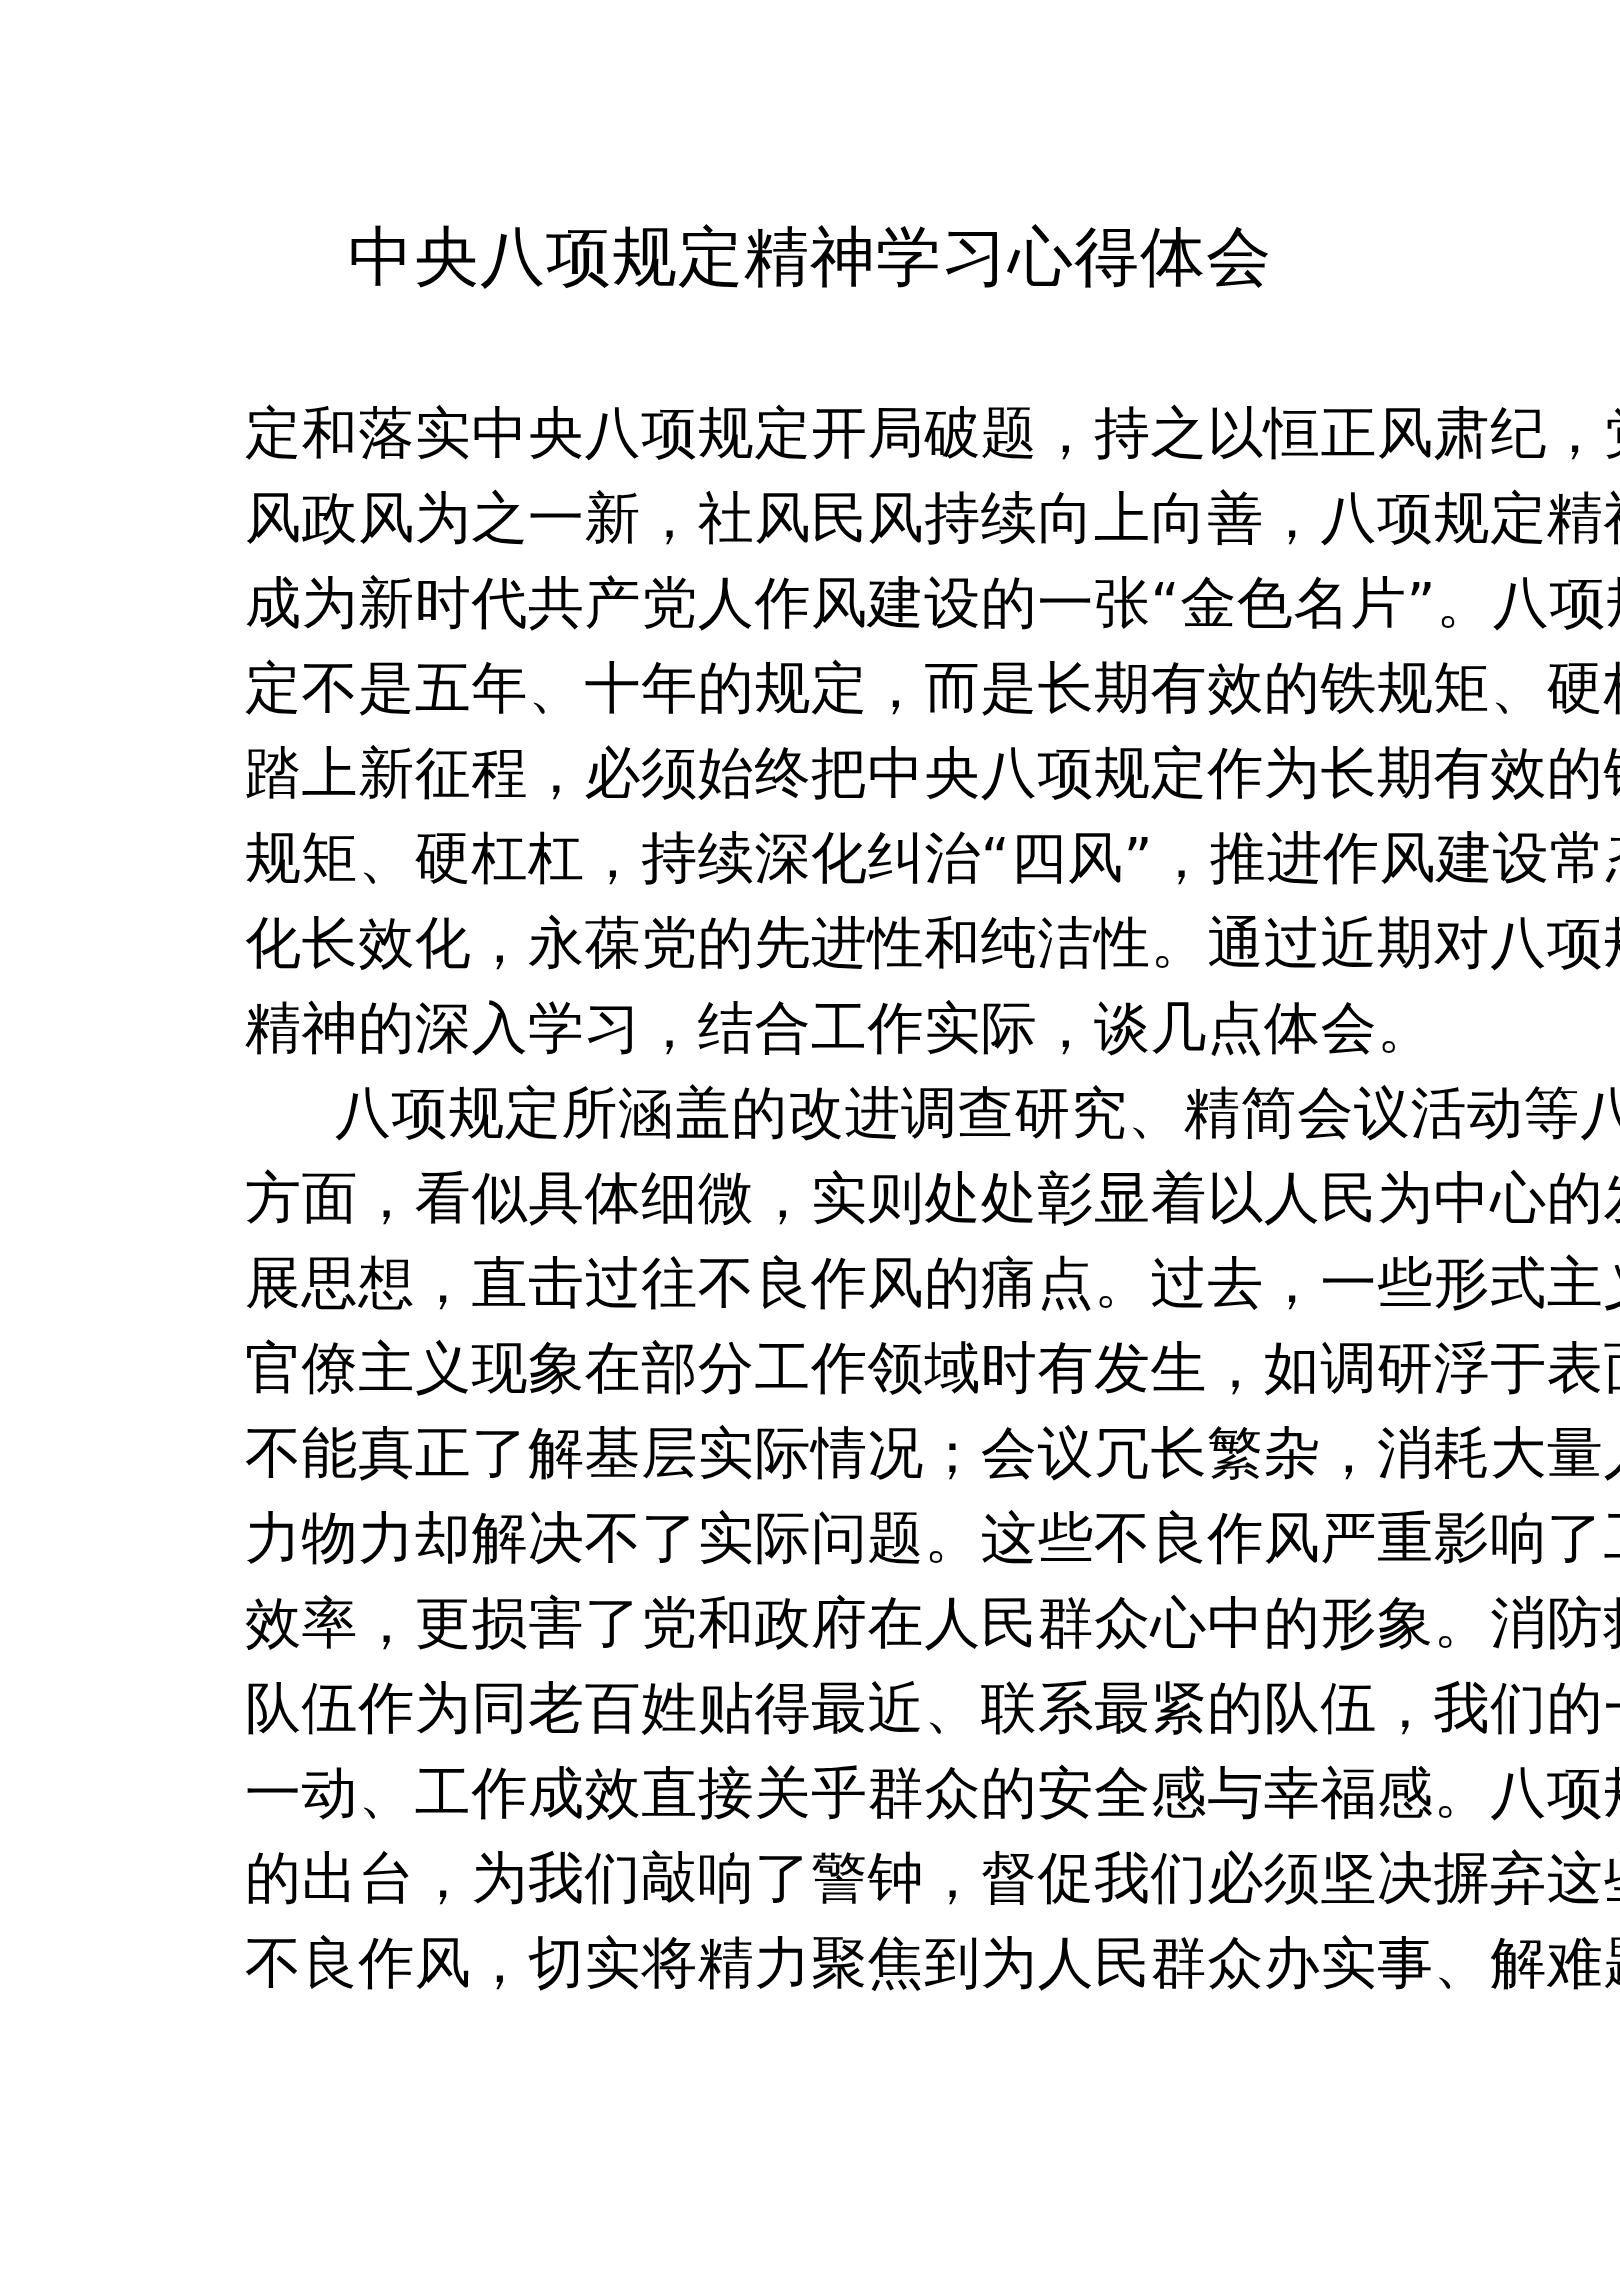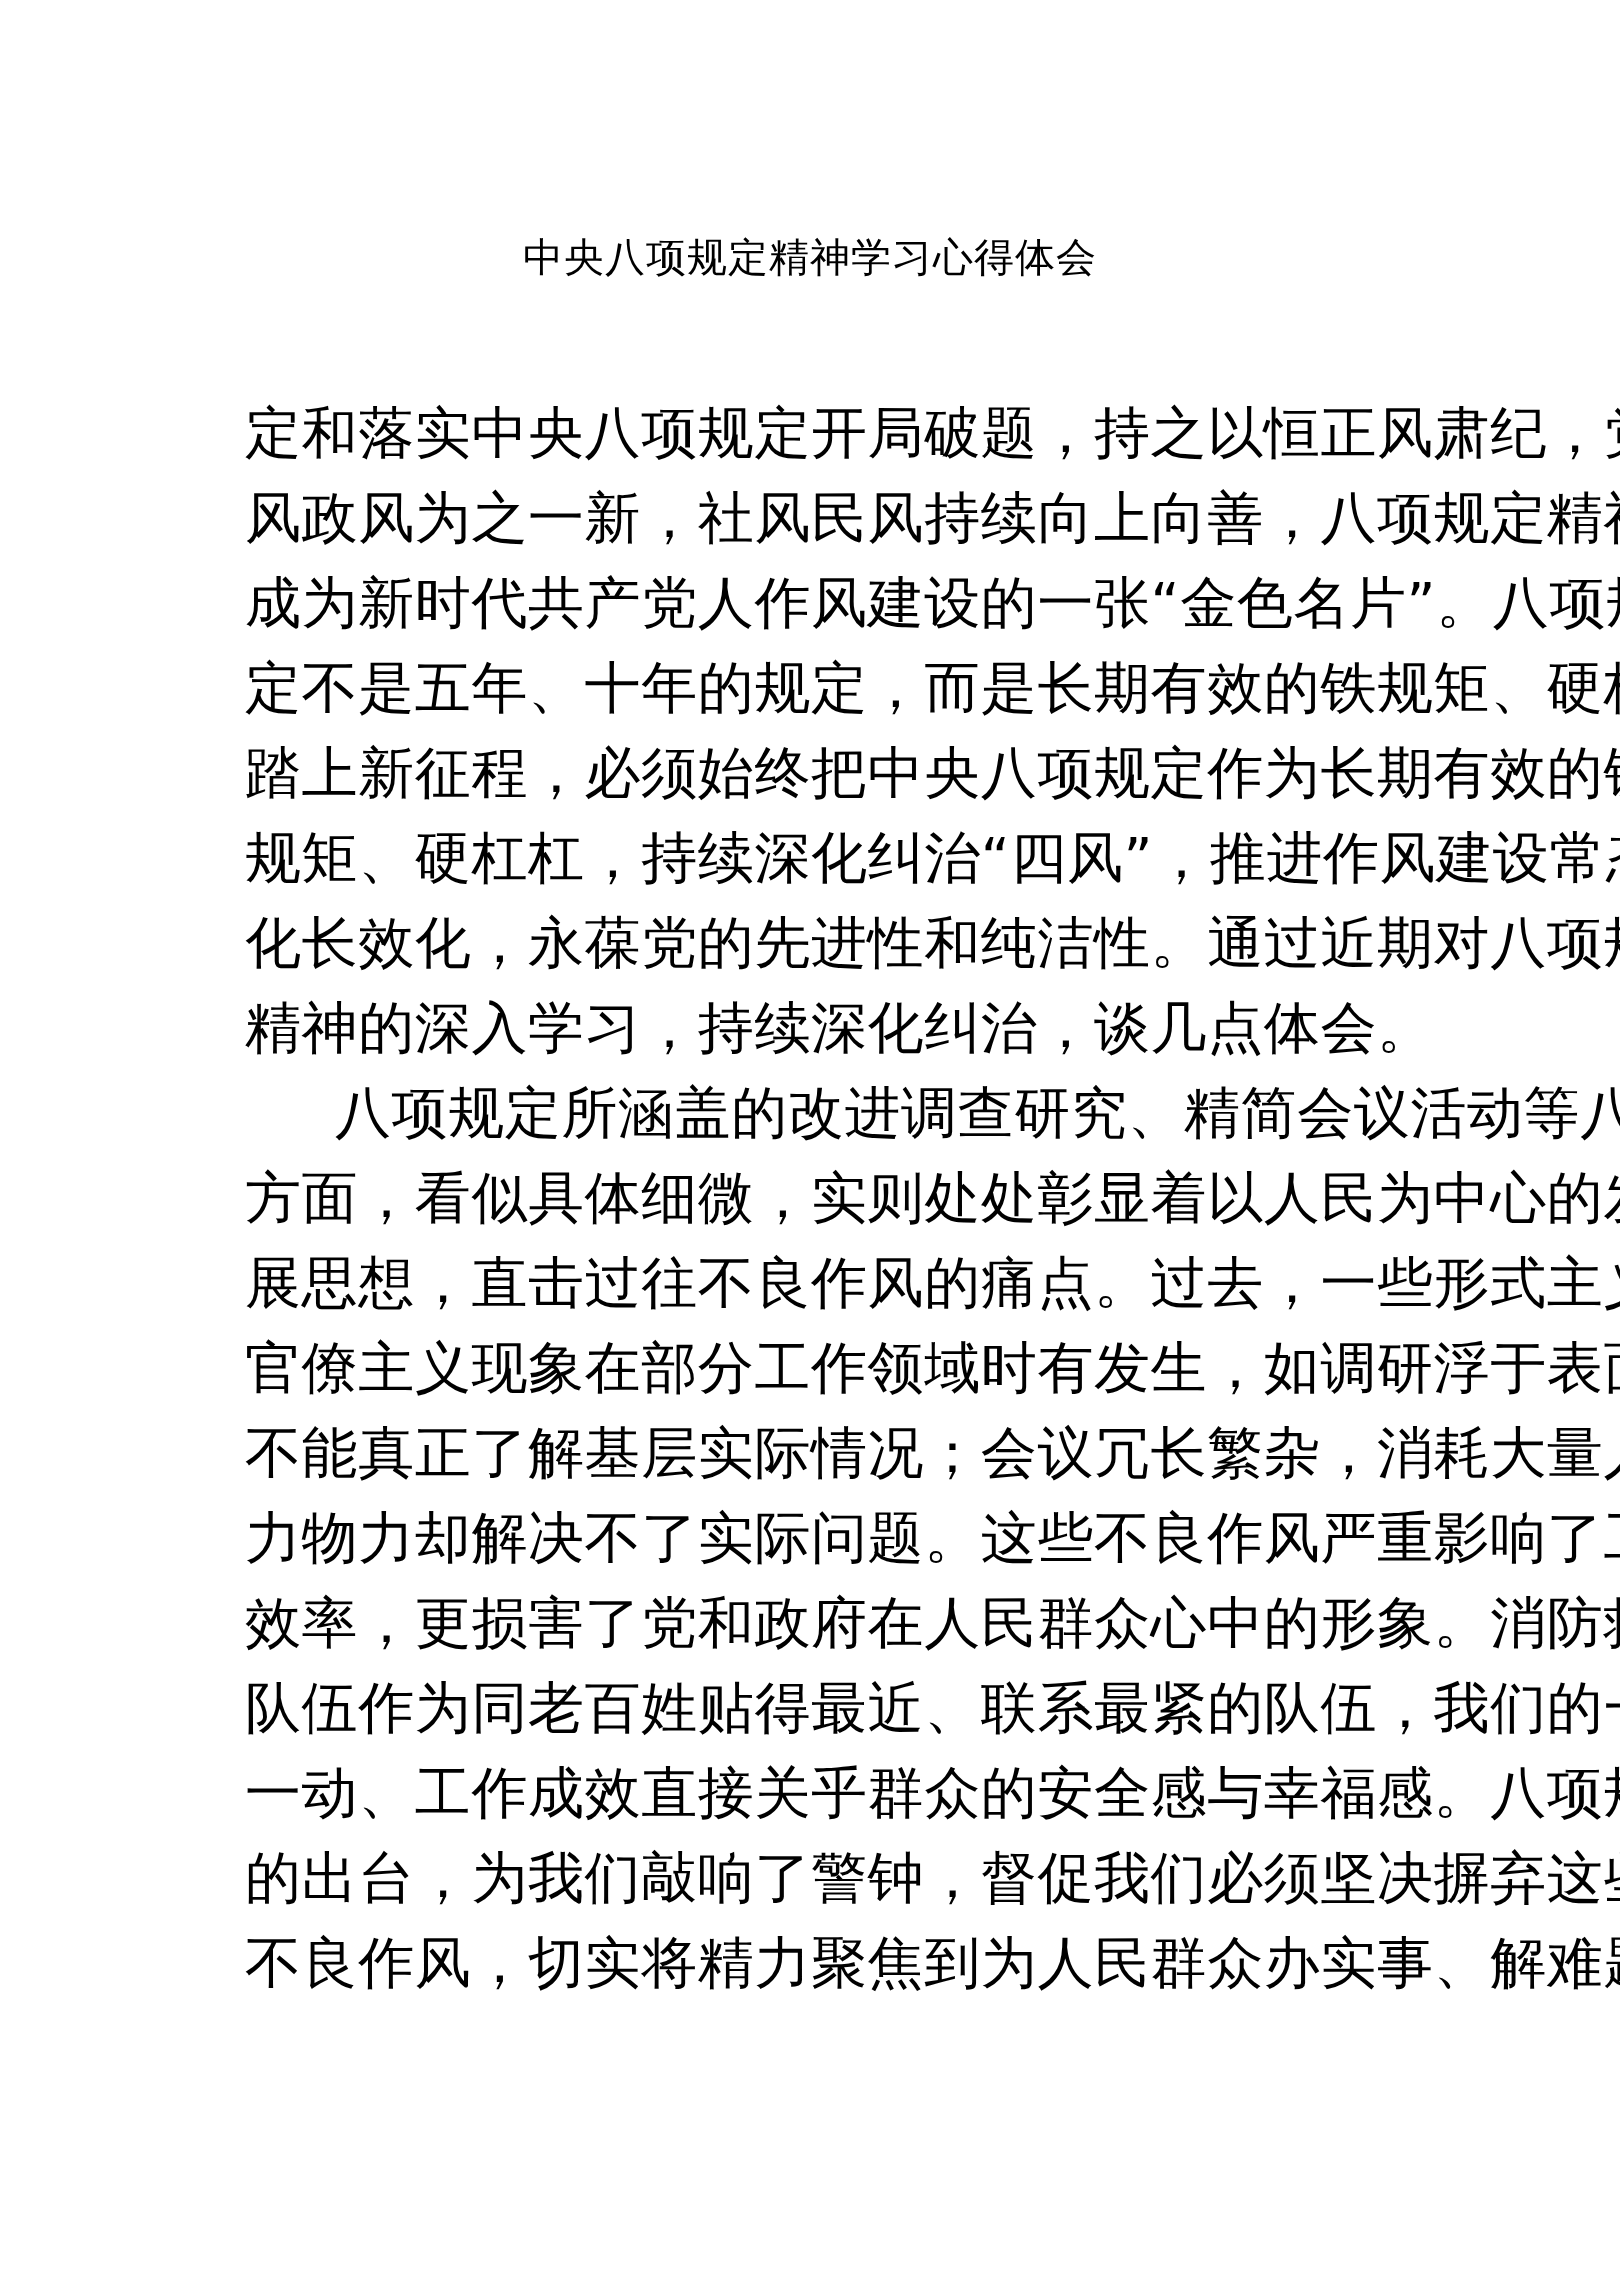--- a/index.html
+++ b/index.html
@@ -22,21 +22,21 @@
       width: 1620px;
       height: 2293px;
       background: #ffffff;
     }
     .title {
       position: absolute;
       top: 218px;
       left: 0;
       width: 1620px;
       text-align: center;
-      font-size: 40px;
+      font-size: 65px;
       line-height: 78px;
       letter-spacing: 1px;
       margin: 0;
       font-weight: normal;
     }
     .body-text {
       position: absolute;
       left: 245px;
       top: 390px;
       width: 1137px;
@@ -60,21 +60,21 @@
 
   <div class="body-text">
     <div class="paragraph">
       <div class="line">定和落实中央八项规定开局破题，持之以恒正风肃纪，党</div>
       <div class="line">风政风为之一新，社风民风持续向上向善，八项规定精神</div>
       <div class="line">成为新时代共产党人作风建设的一张“金色名片”。八项规</div>
       <div class="line">定不是五年、十年的规定，而是长期有效的铁规矩、硬杠杠。</div>
       <div class="line">踏上新征程，必须始终把中央八项规定作为长期有效的铁</div>
       <div class="line">规矩、硬杠杠，持续深化纠治“四风”，推进作风建设常态</div>
       <div class="line">化长效化，永葆党的先进性和纯洁性。通过近期对八项规定</div>
-      <div class="line">精神的深入学习，持续深化纠治，谈几点体会。</div>
+      <div class="line">精神的深入学习，结合工作实际，谈几点体会。</div>
     </div>
     <div class="paragraph">
       <div class="line indent">八项规定所涵盖的改进调查研究、精简会议活动等八个</div>
       <div class="line">方面，看似具体细微，实则处处彰显着以人民为中心的发</div>
       <div class="line">展思想，直击过往不良作风的痛点。过去，一些形式主义、</div>
       <div class="line">官僚主义现象在部分工作领域时有发生，如调研浮于表面</div>
       <div class="line">不能真正了解基层实际情况；会议冗长繁杂，消耗大量人</div>
       <div class="line">力物力却解决不了实际问题。这些不良作风严重影响了工作</div>
       <div class="line">效率，更损害了党和政府在人民群众心中的形象。消防救援</div>
       <div class="line">队伍作为同老百姓贴得最近、联系最紧的队伍，我们的一举</div>

